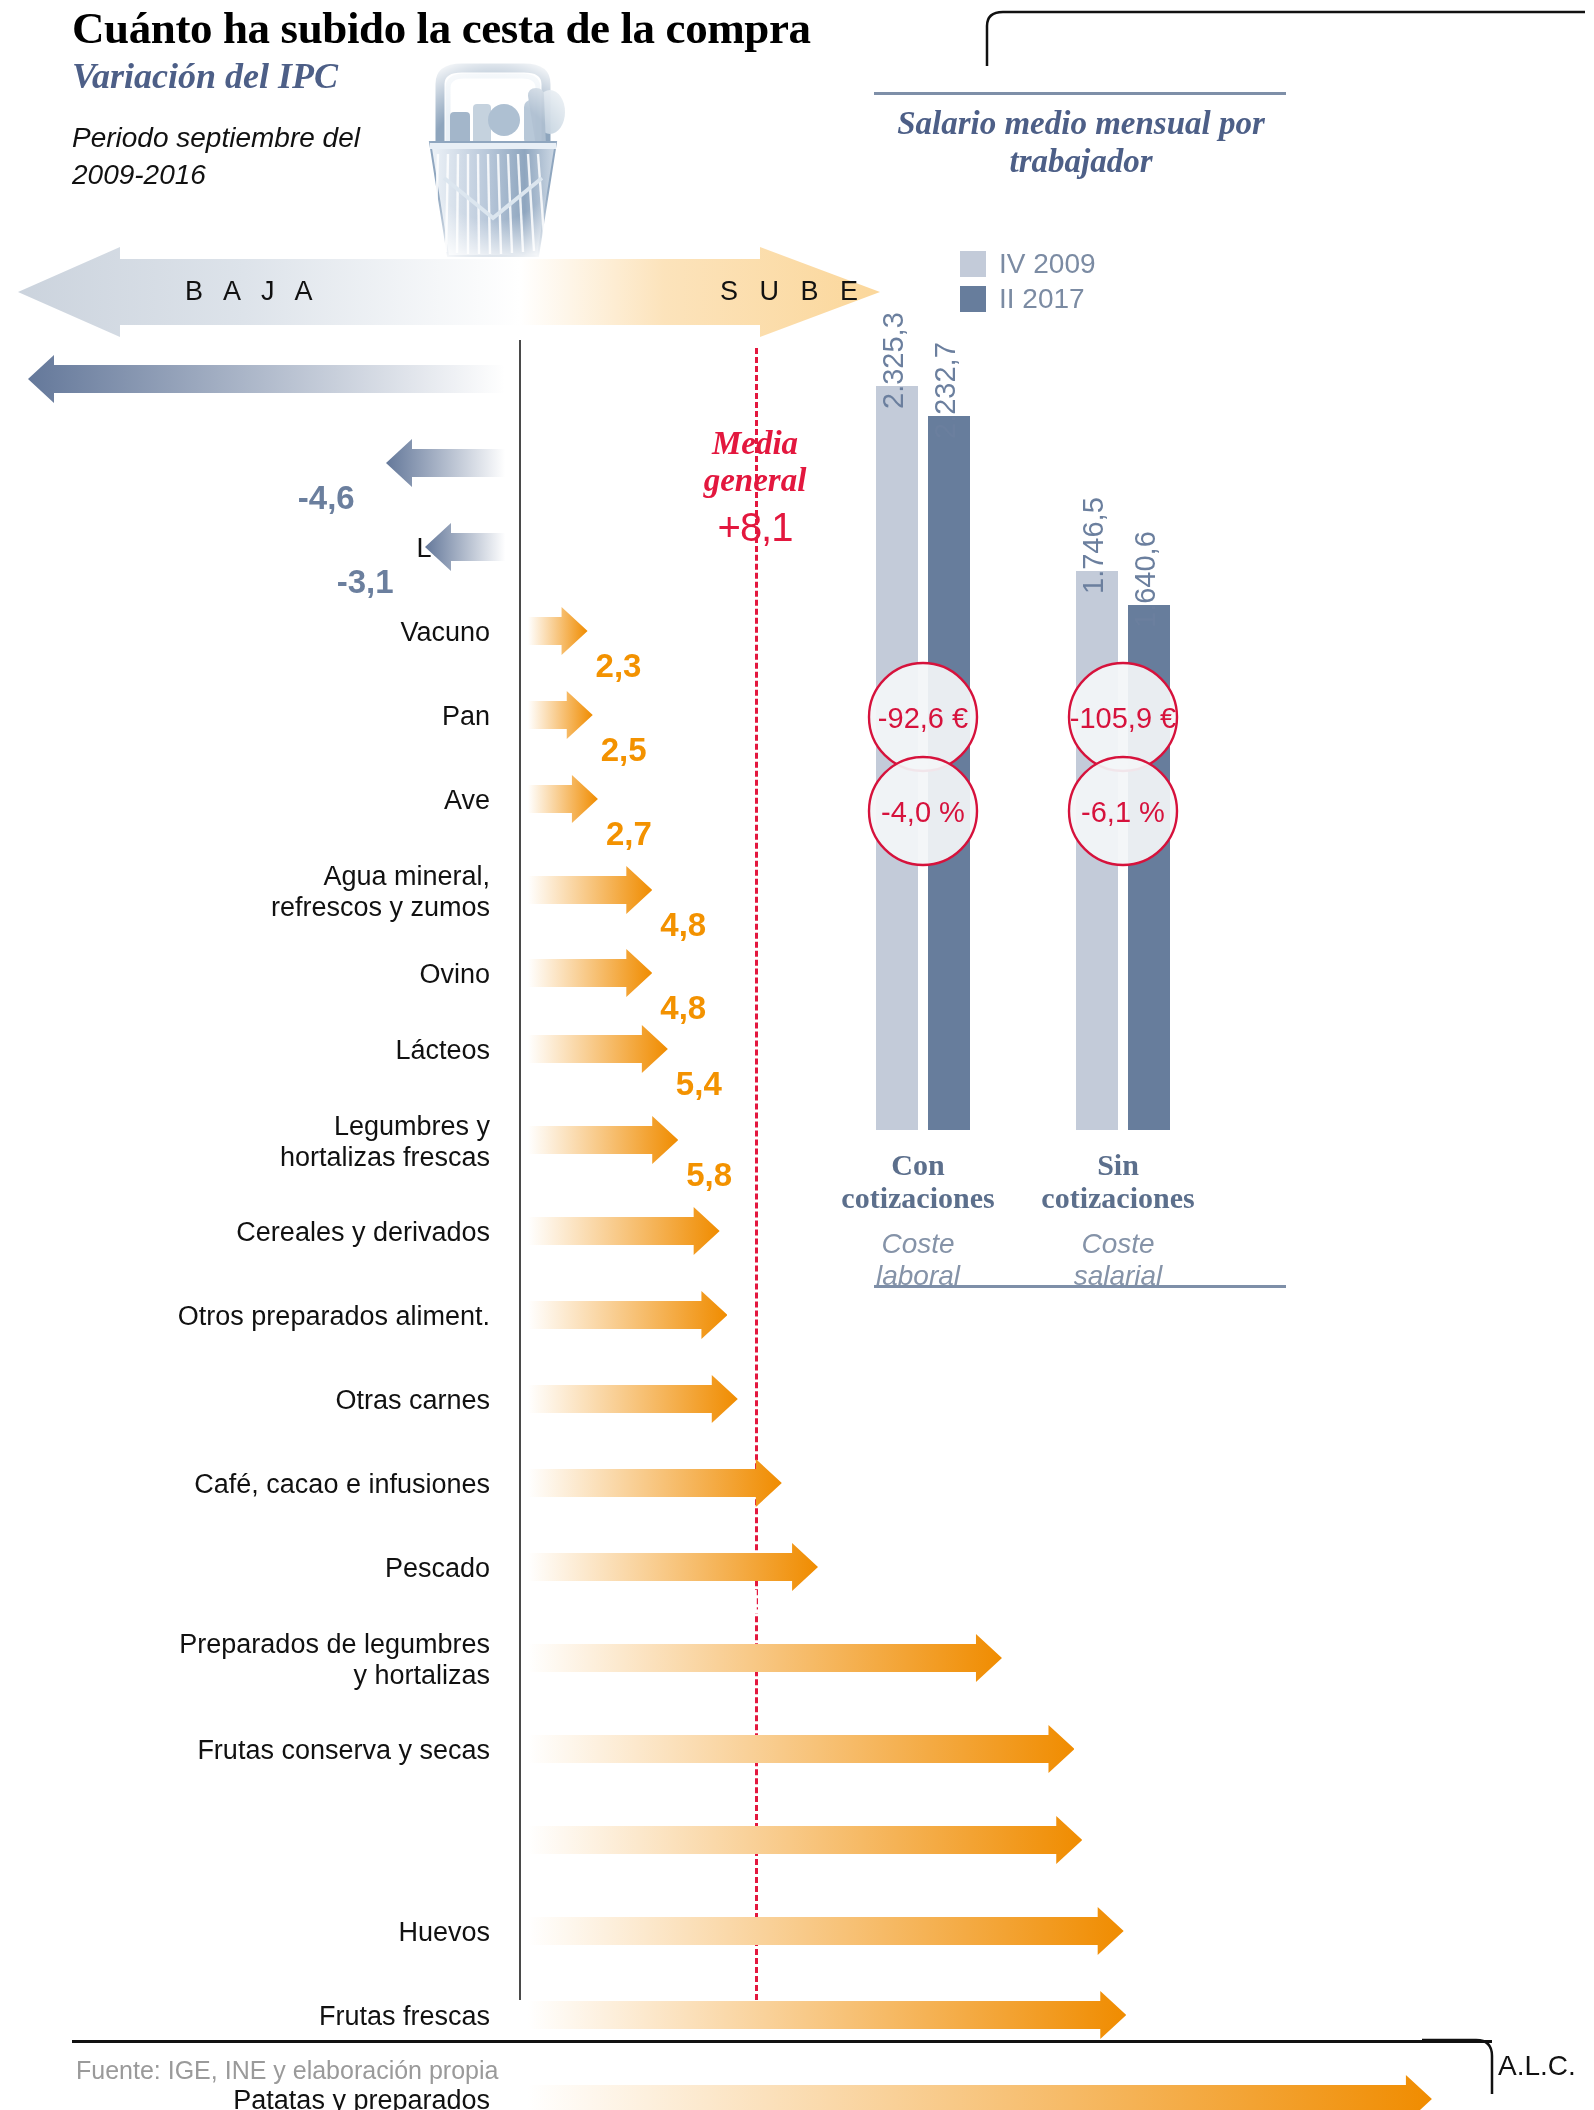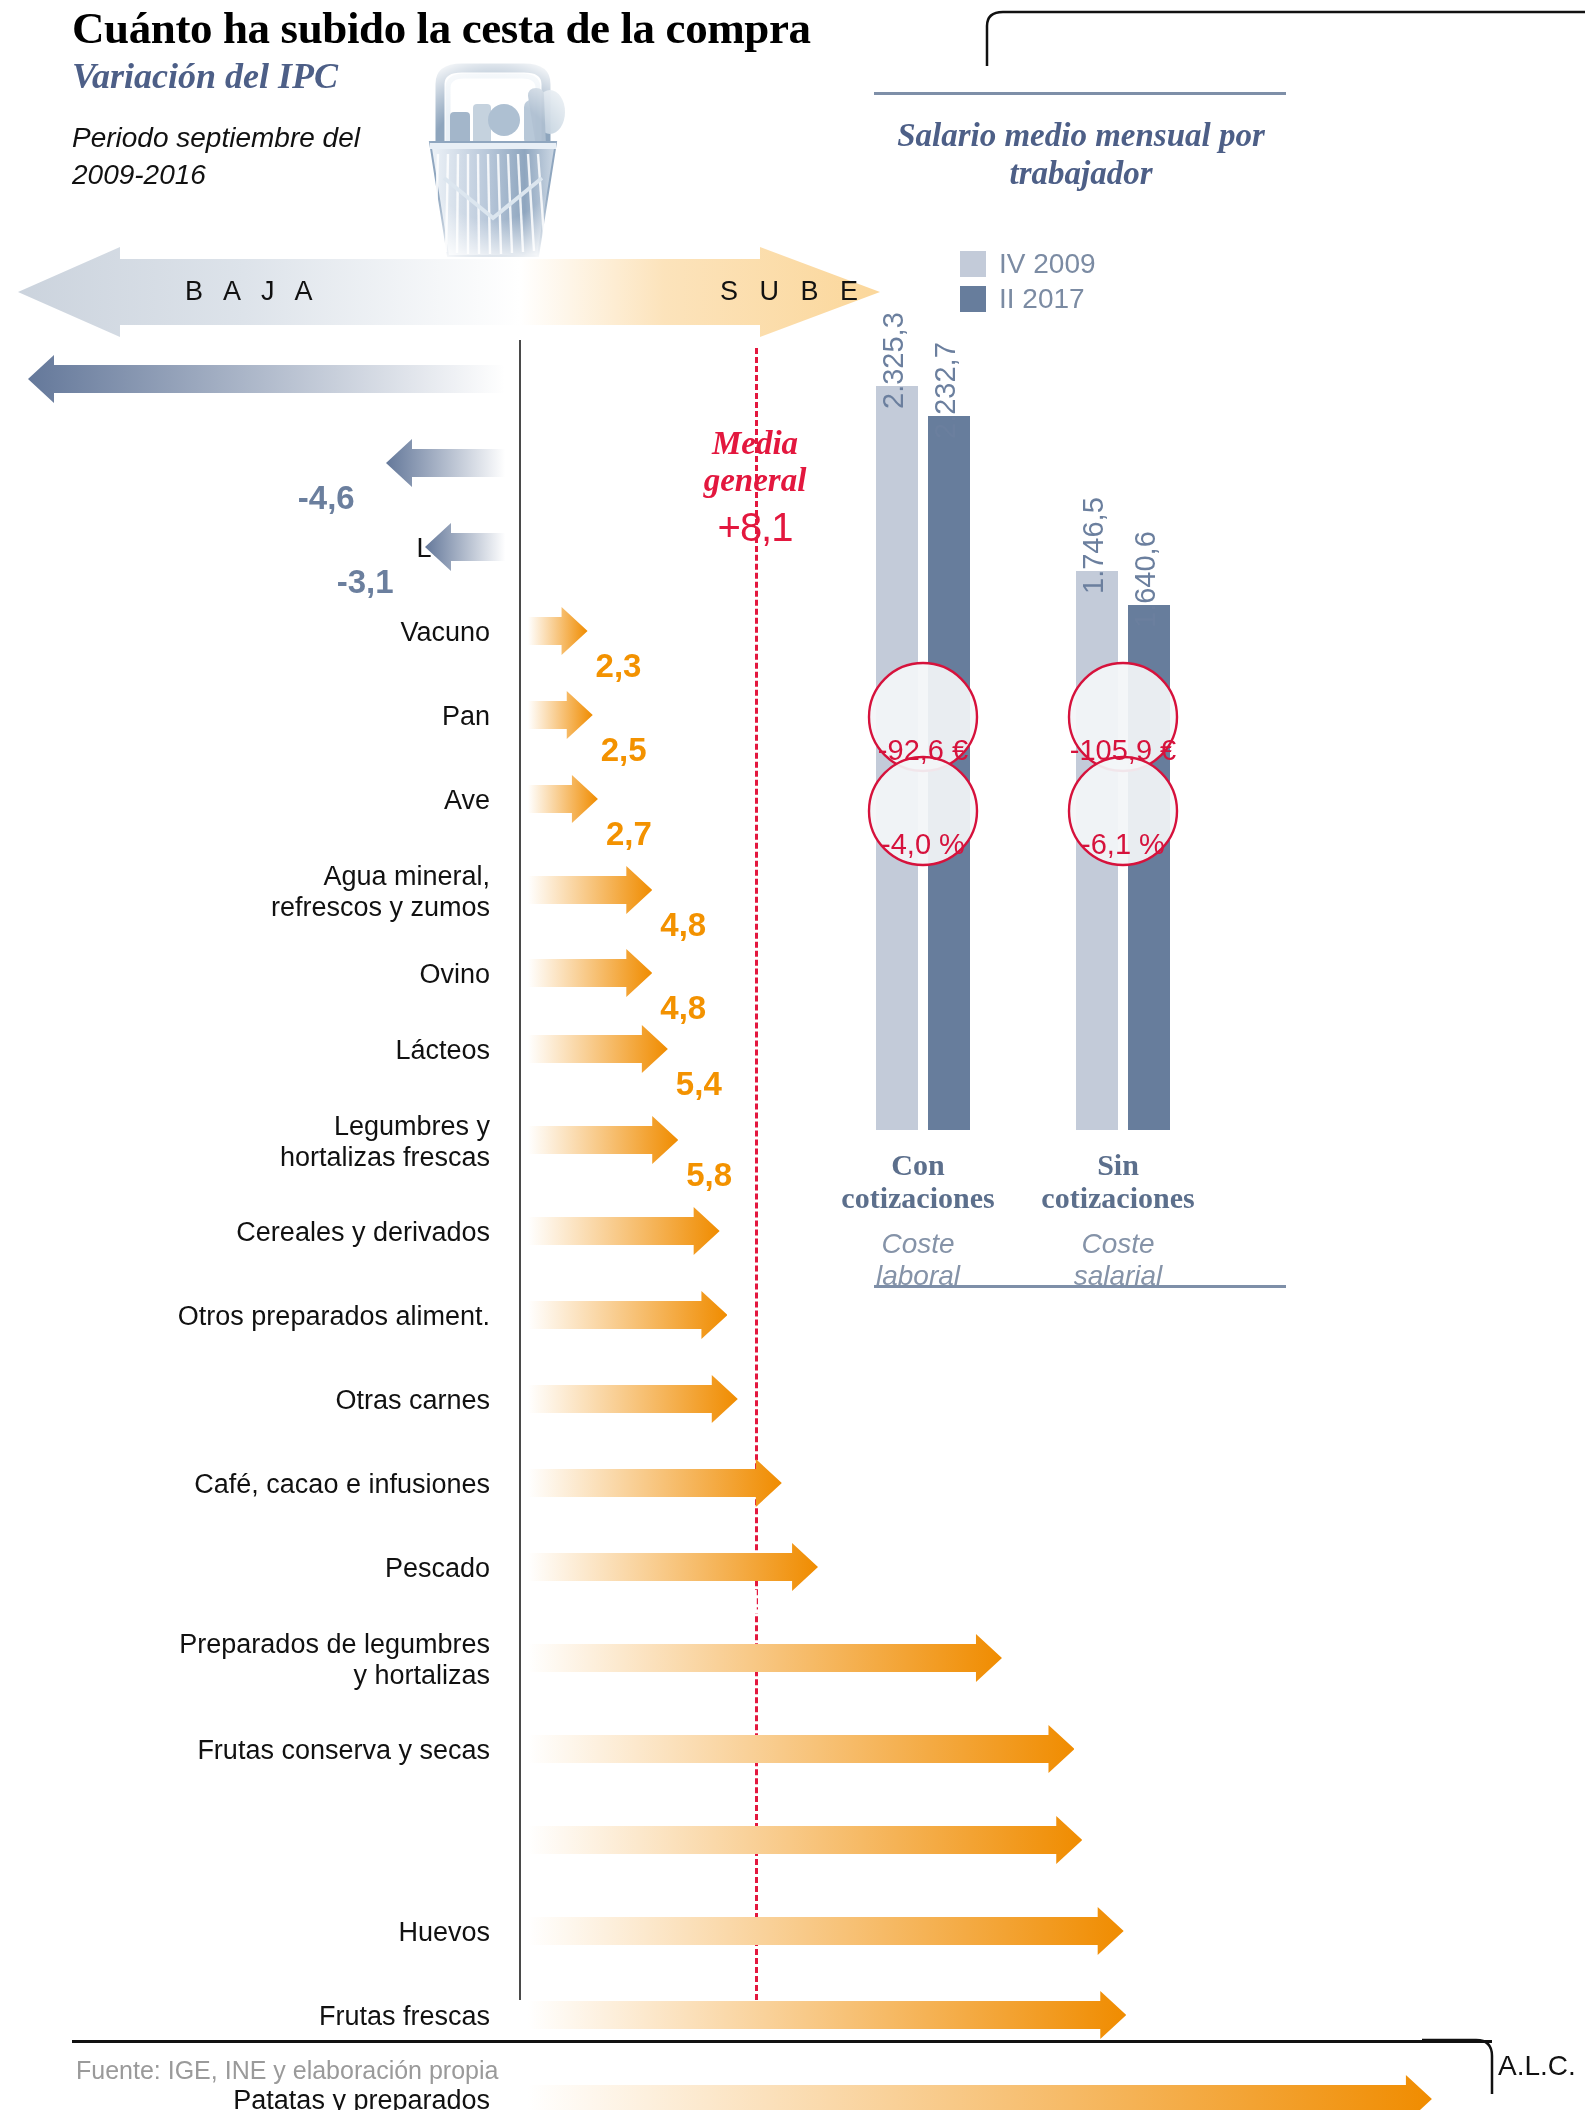--- a/index.html
+++ b/index.html
@@ -69,21 +69,21 @@
 
   .neg .barval{font-size:33px;color:#6b7f9e;}
   .neg.first .barval{color:#ffffff;}
   .pos .barval{font-size:33px;}
   .pos .barval.outside{color:#f39200;}
   .pos .barval.inside{color:#ffffff;}
   .panel-rule{position:absolute;left:874px;top:92px;width:412px;height:3px;background:#7e8fa8;}
   .panel-title{
     position:absolute;left:866px;top:104px;width:430px;text-align:center;
     font-family:"Liberation Serif", serif;font-style:italic;font-weight:bold;
-    font-size:33px;line-height:1.16;color:#4d5f87;margin-top:12px;
+    font-size:33px;line-height:1.16;color:#4d5f87;
   }
   .legend{position:absolute;left:960px;top:246px;font-size:28px;color:#7b8ba3;}
   .legend-row{display:flex;align-items:center;gap:13px;height:35px;}
   .swatch{width:26px;height:26px;display:inline-block;}
 
   .barchart{position:absolute;left:866px;top:330px;width:440px;height:800px;}
   .vbar{position:absolute;bottom:0;width:42px;}
   .vlabel{
     position:absolute;font-size:29px;color:#6b7f9e;white-space:nowrap;
     transform-origin:left bottom;transform:rotate(-90deg);
@@ -95,21 +95,21 @@
   }
   .groupsub{
     position:absolute;text-align:center;width:220px;
     font-style:italic;font-size:28px;line-height:1.15;color:#8593a8;
   }
   .panel-rule-bottom{position:absolute;left:874px;top:1285px;width:412px;height:3px;background:#7e8fa8;}
 
   .peanut{position:absolute;width:150px;height:208px;}
   .peanut-txt{
     position:absolute;width:150px;text-align:center;color:#d6123c;
-    font-size:29px;font-weight:500;white-space:nowrap;margin-top:32px;
+    font-size:29px;font-weight:500;white-space:nowrap;
   }
 
   
   .footer-rule{position:absolute;left:72px;top:2040px;width:1420px;height:3px;background:#111;}
   .footer-bracket{position:absolute;left:1420px;top:2036px;width:90px;height:60px;}
   .source{position:absolute;left:76px;top:2056px;font-size:25px;color:#9a9a9a;}
   .credit{position:absolute;left:1498px;top:2050px;font-size:28px;color:#111;font-weight:500;}
 </style>
 </head>
 <body>

